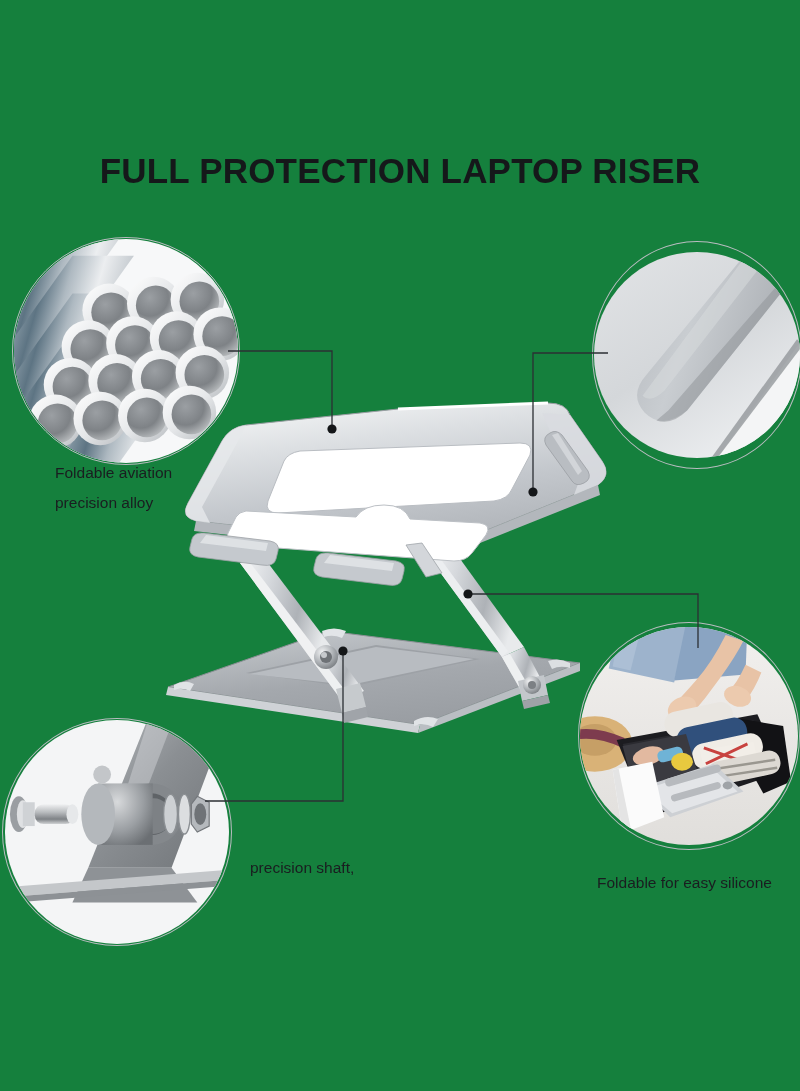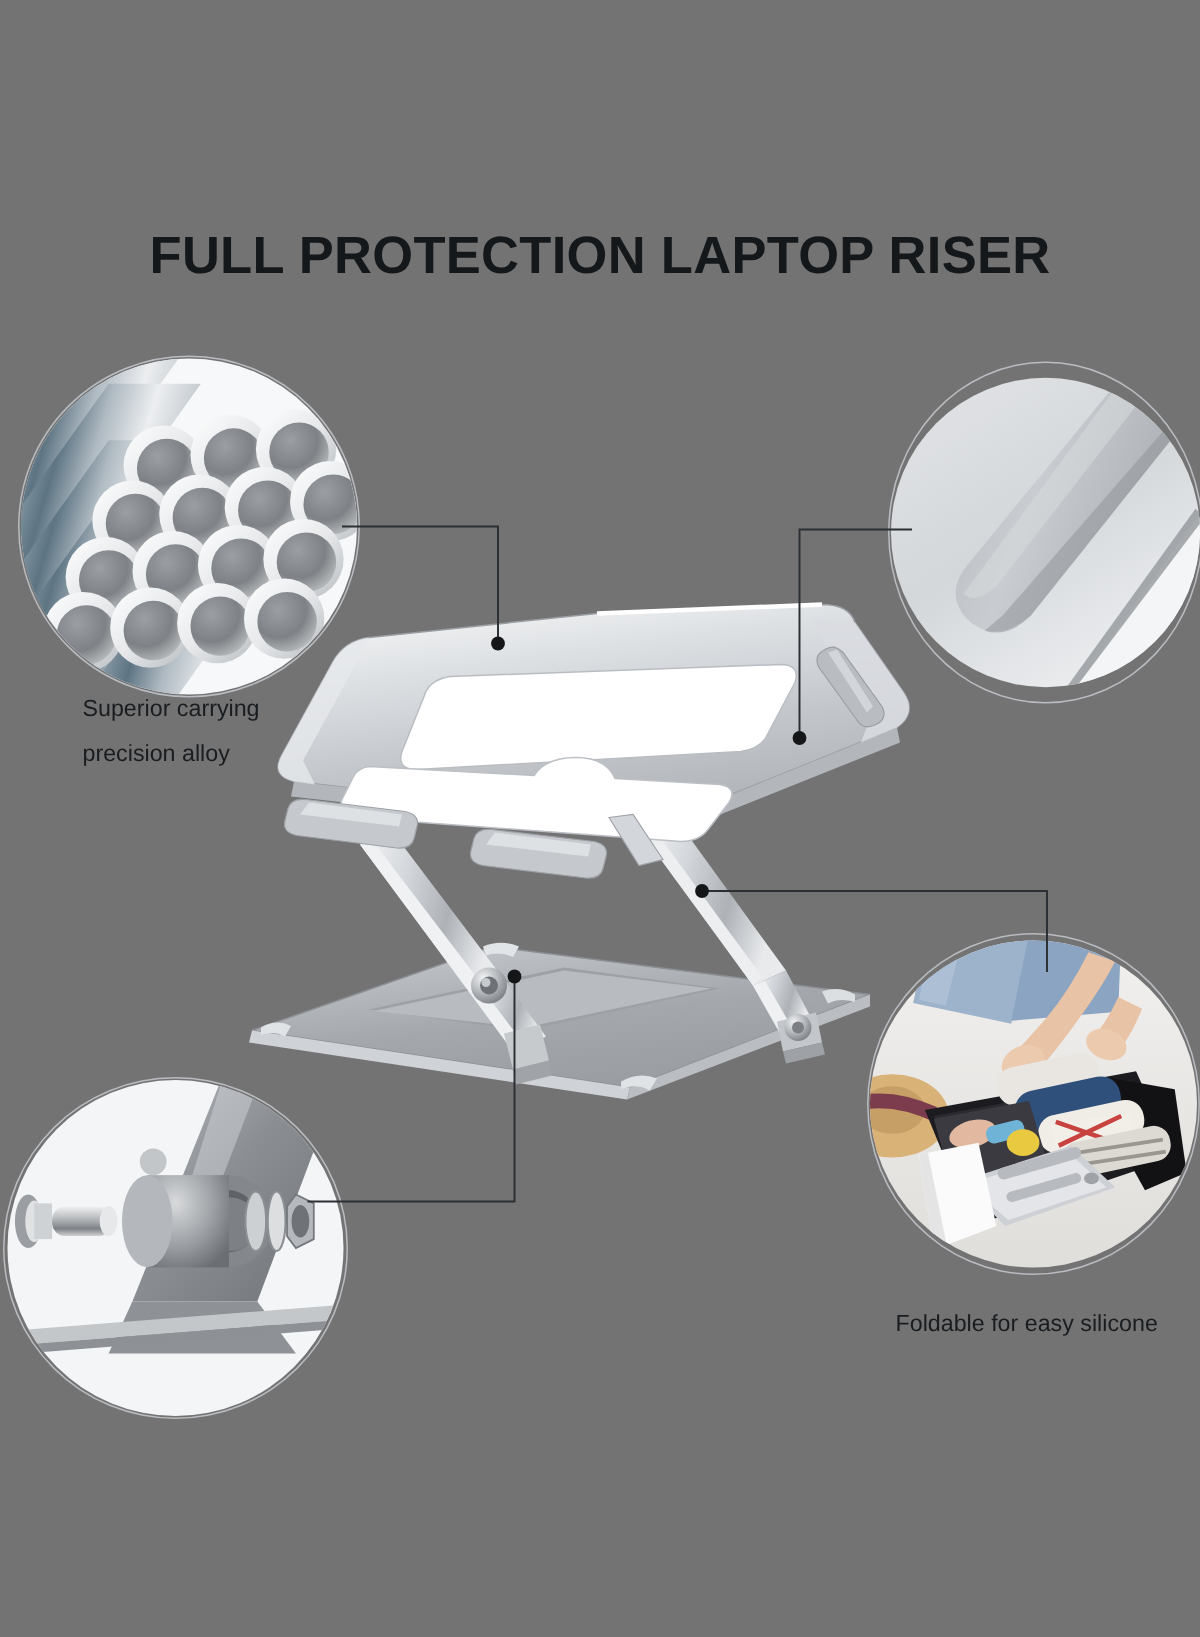--- a/index.html
+++ b/index.html
@@ -1,19 +1,19 @@
 <!DOCTYPE html>
 <html><head>
 <meta charset="utf-8">
 <style>
   html,body{margin:0;padding:0;background:#ffffff;}
   body{width:800px;height:1091px;position:relative;overflow:hidden;
        font-family:"Liberation Sans","DejaVu Sans",sans-serif;color:#111;}
 
-  #page{position:absolute;left:0;top:0;width:800px;height:1091px;background:#737373;}
+  #page{position:absolute;left:0;top:0;width:800px;height:1091px;background:#15803d;}
 
   
   .title{
     position:absolute;left:0;top:153px;width:800px;text-align:center;
     font-family:"Liberation Sans","DejaVu Sans",sans-serif;
     font-weight:700;font-size:35px;letter-spacing:0.2px;color:#15181a;
     white-space:nowrap;line-height:1;
     transform:scaleX(1.0);
   }
 
@@ -453,25 +453,26 @@
       <circle cx="468" cy="594" r="4.6" fill="#141618"></circle>
     </g>
 
     <g>
       <polyline points="343,651 343,801 205,801" fill="none" stroke="#2b2f33" stroke-width="1.3"></polyline>
       <circle cx="343" cy="651" r="4.6" fill="#141618"></circle>
     </g>
   </svg>
 
   <div class="label" id="lbl-alloy">
-    <div>Superior carrying</div>
+    <div>Foldable aviation</div>
     <div>precision alloy</div>
   </div>
 
 
   <div class="label" id="lbl-shaft">
+    <div>precision shaft,</div>
   </div>
 
   <div class="label" id="lbl-fold">
     <div>Foldable for easy silicone</div>
   </div>
 
 </div>
 
 </body></html>

